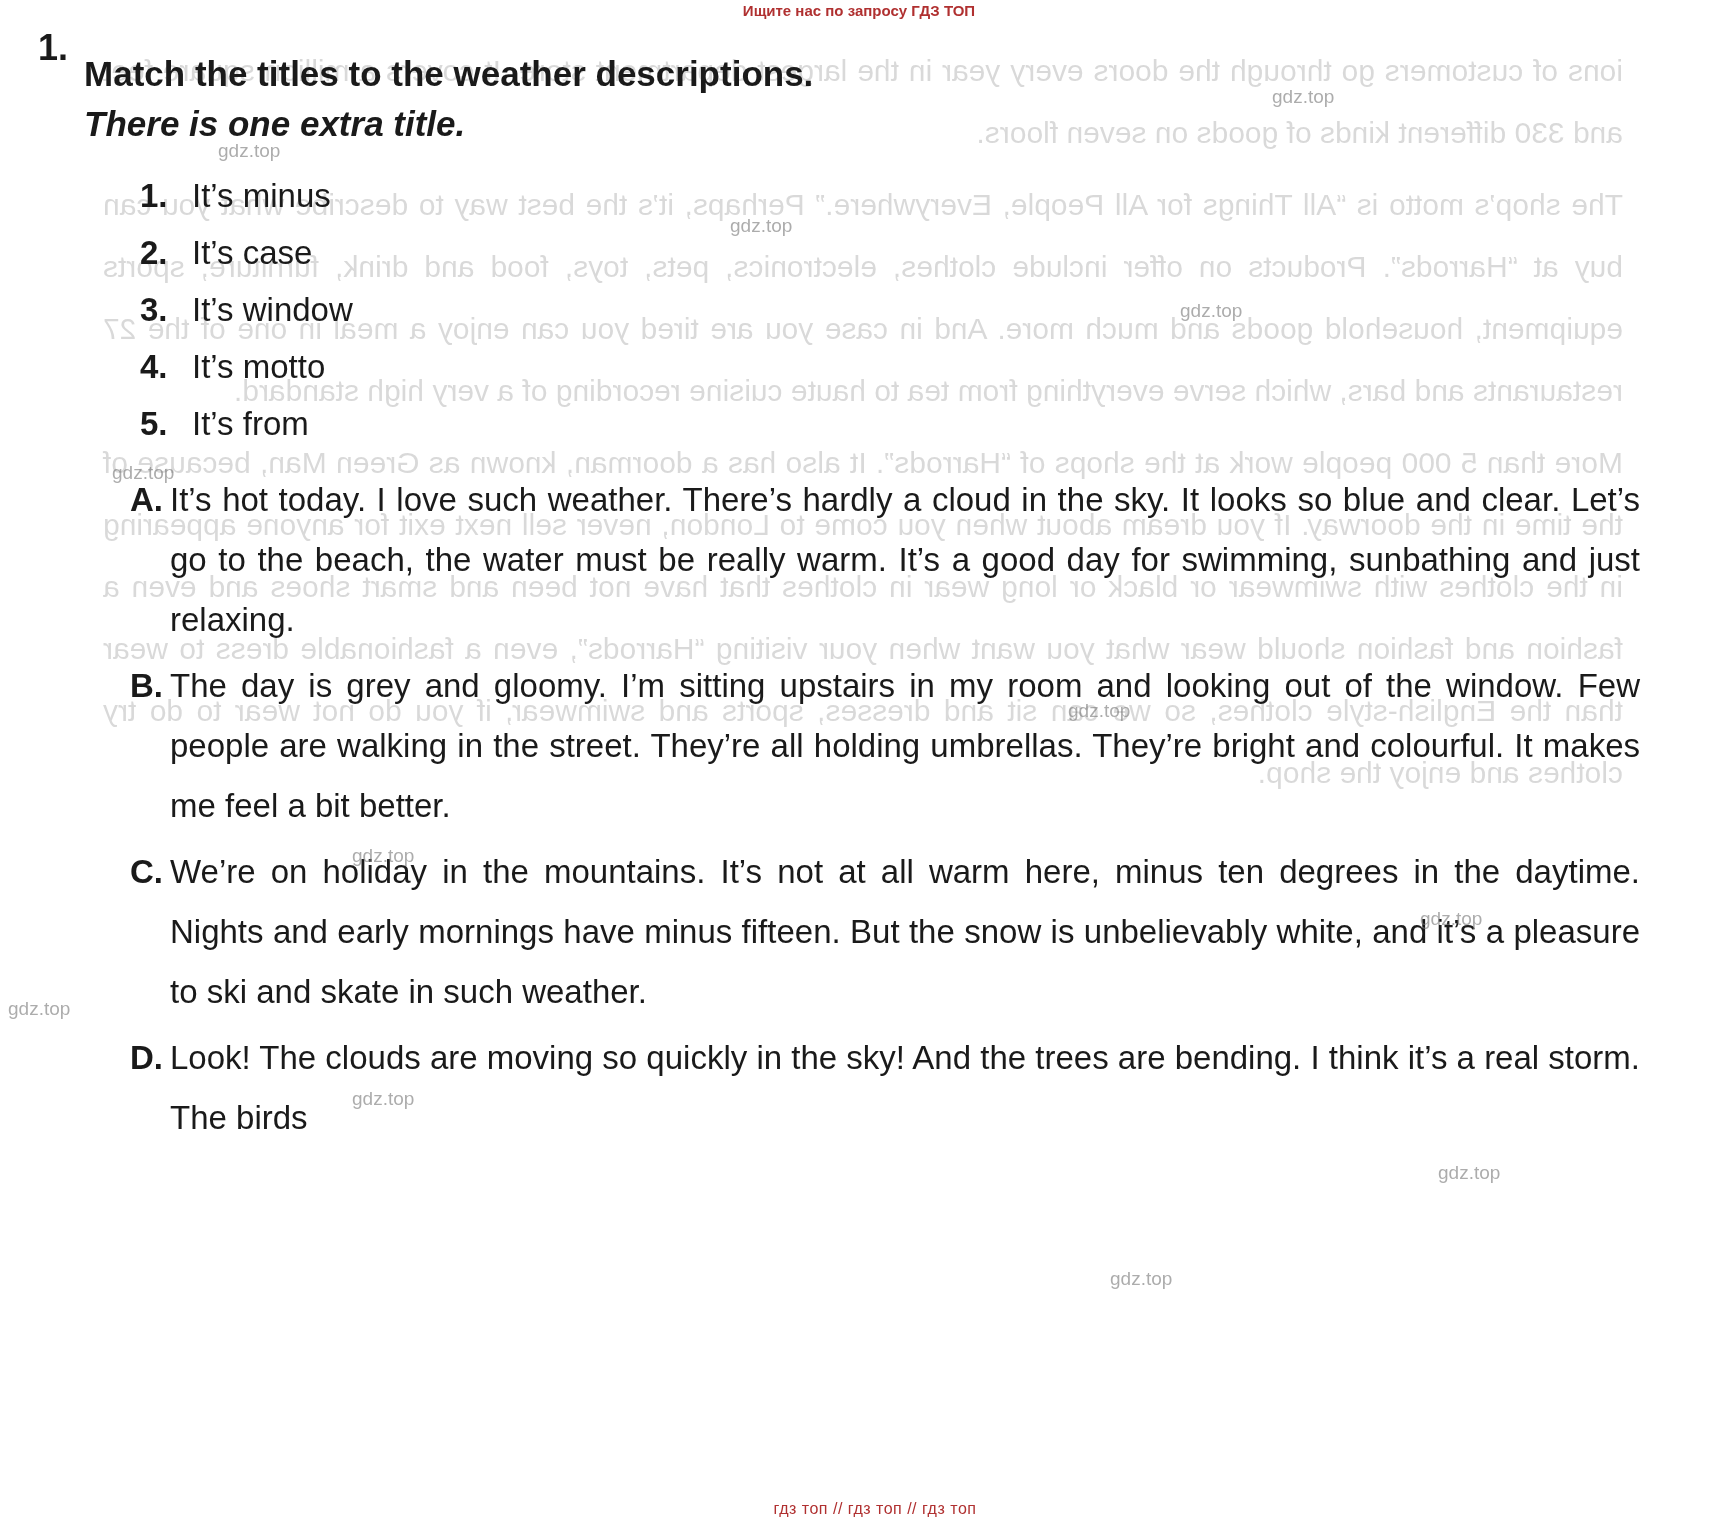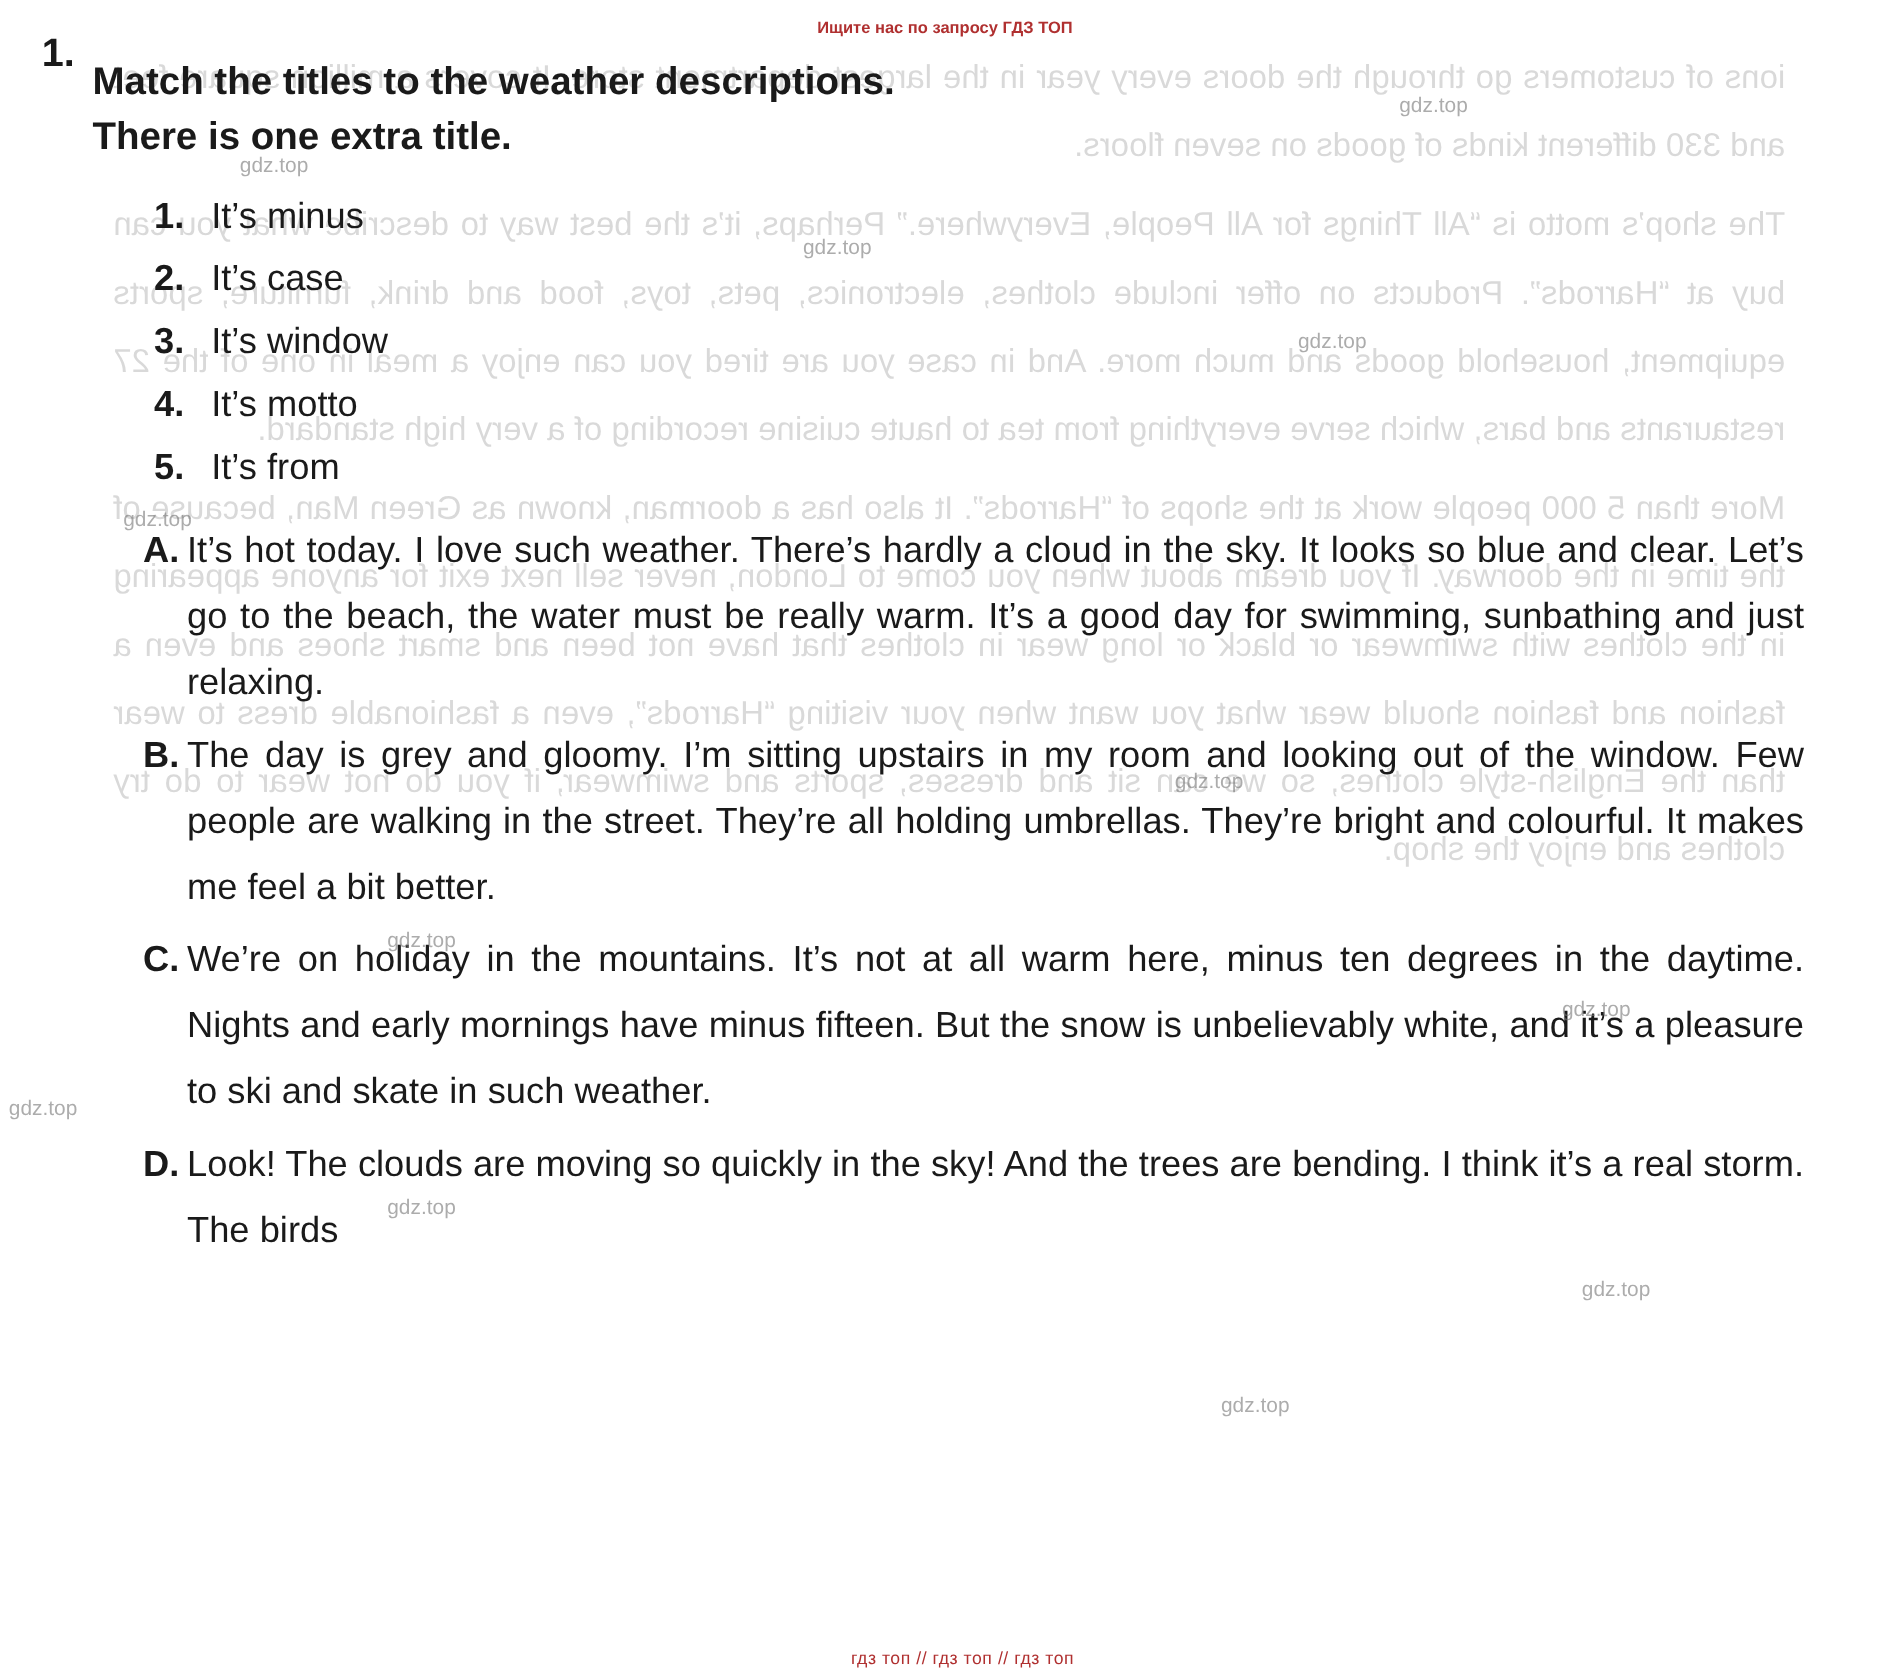--- a/index.html
+++ b/index.html
@@ -67,21 +67,21 @@
     text-align: justify;
     text-align-last: left;
     max-width: 1460px;
     margin-top: 25px;
   }
   .task-text .l1 {
     display: block;
     text-align: justify;
     text-align-last: justify;
   }
-  .task-text .l2 { display: block; }
+  .task-text .l2 { display: block; font-style: italic; }
 
   .titles {
     margin: 10px 0 18px 110px;
   }
   .title-item {
     display: flex;
     align-items: baseline;
     gap: 12px;
     font-size: 33px;
     line-height: 57px;
@@ -128,21 +128,21 @@
   .top-banner {
     position: absolute;
     top: 0;
     left: 0;
     width: 100%;
     text-align: center;
     font-size: 15px;
     color: #b03030;
     font-weight: bold;
     z-index: 6;
-    padding-top: 17px;
+    padding-top: 2px;
   }
   .bottom-banner {
     position: absolute;
     bottom: 6px;
     left: 0;
     width: 100%;
     text-align: center;
     font-size: 16px;
     color: #b03030;
     z-index: 6;

